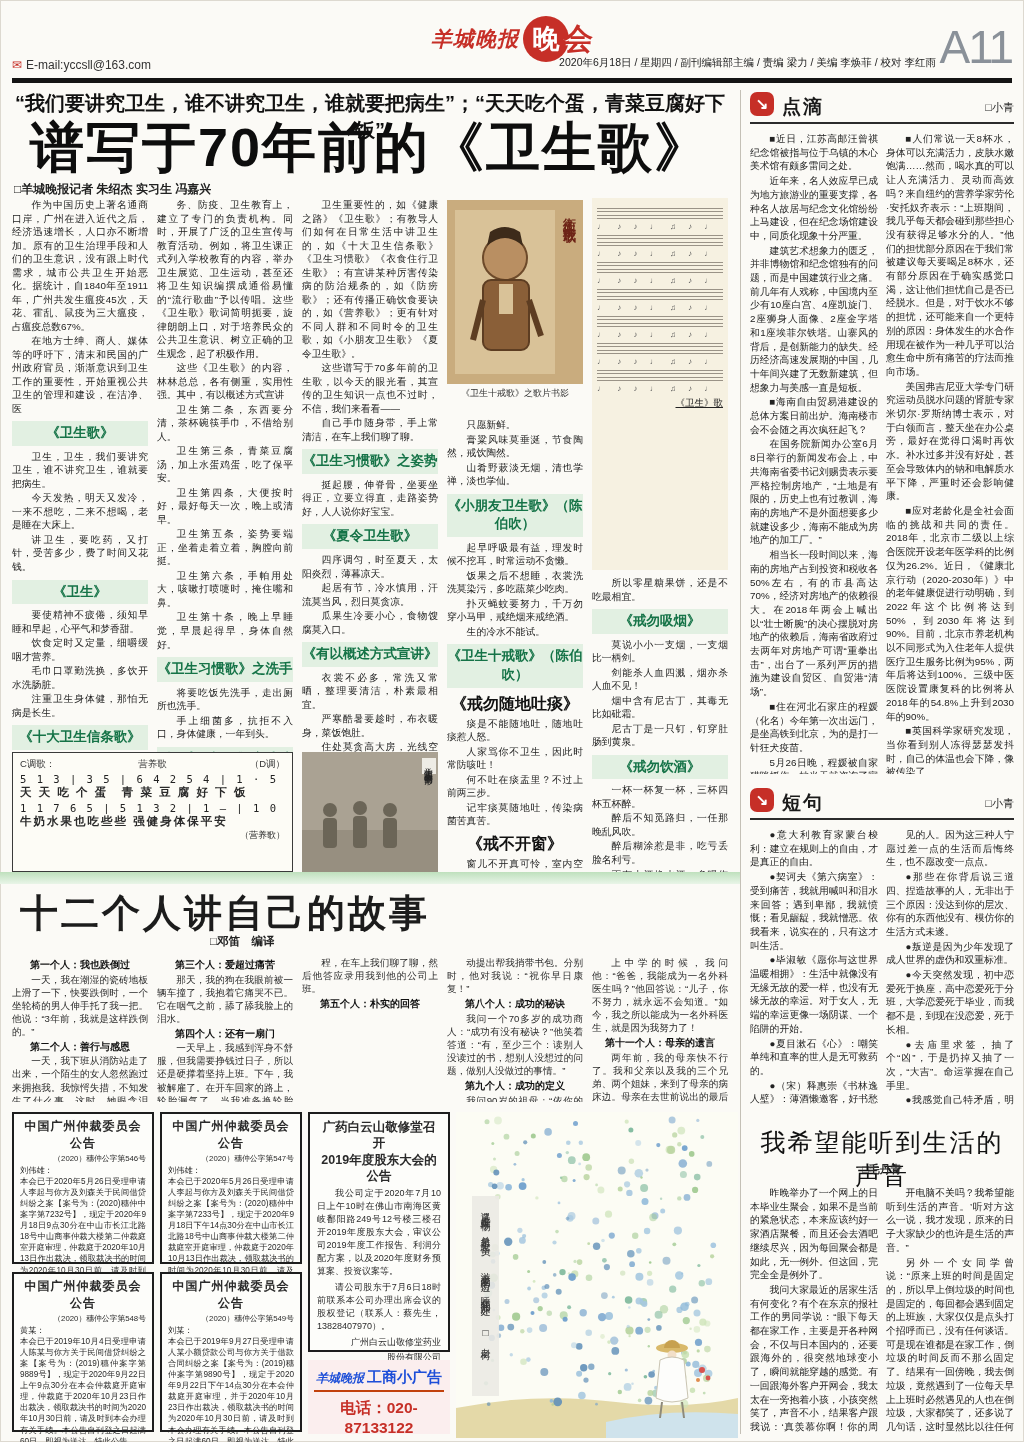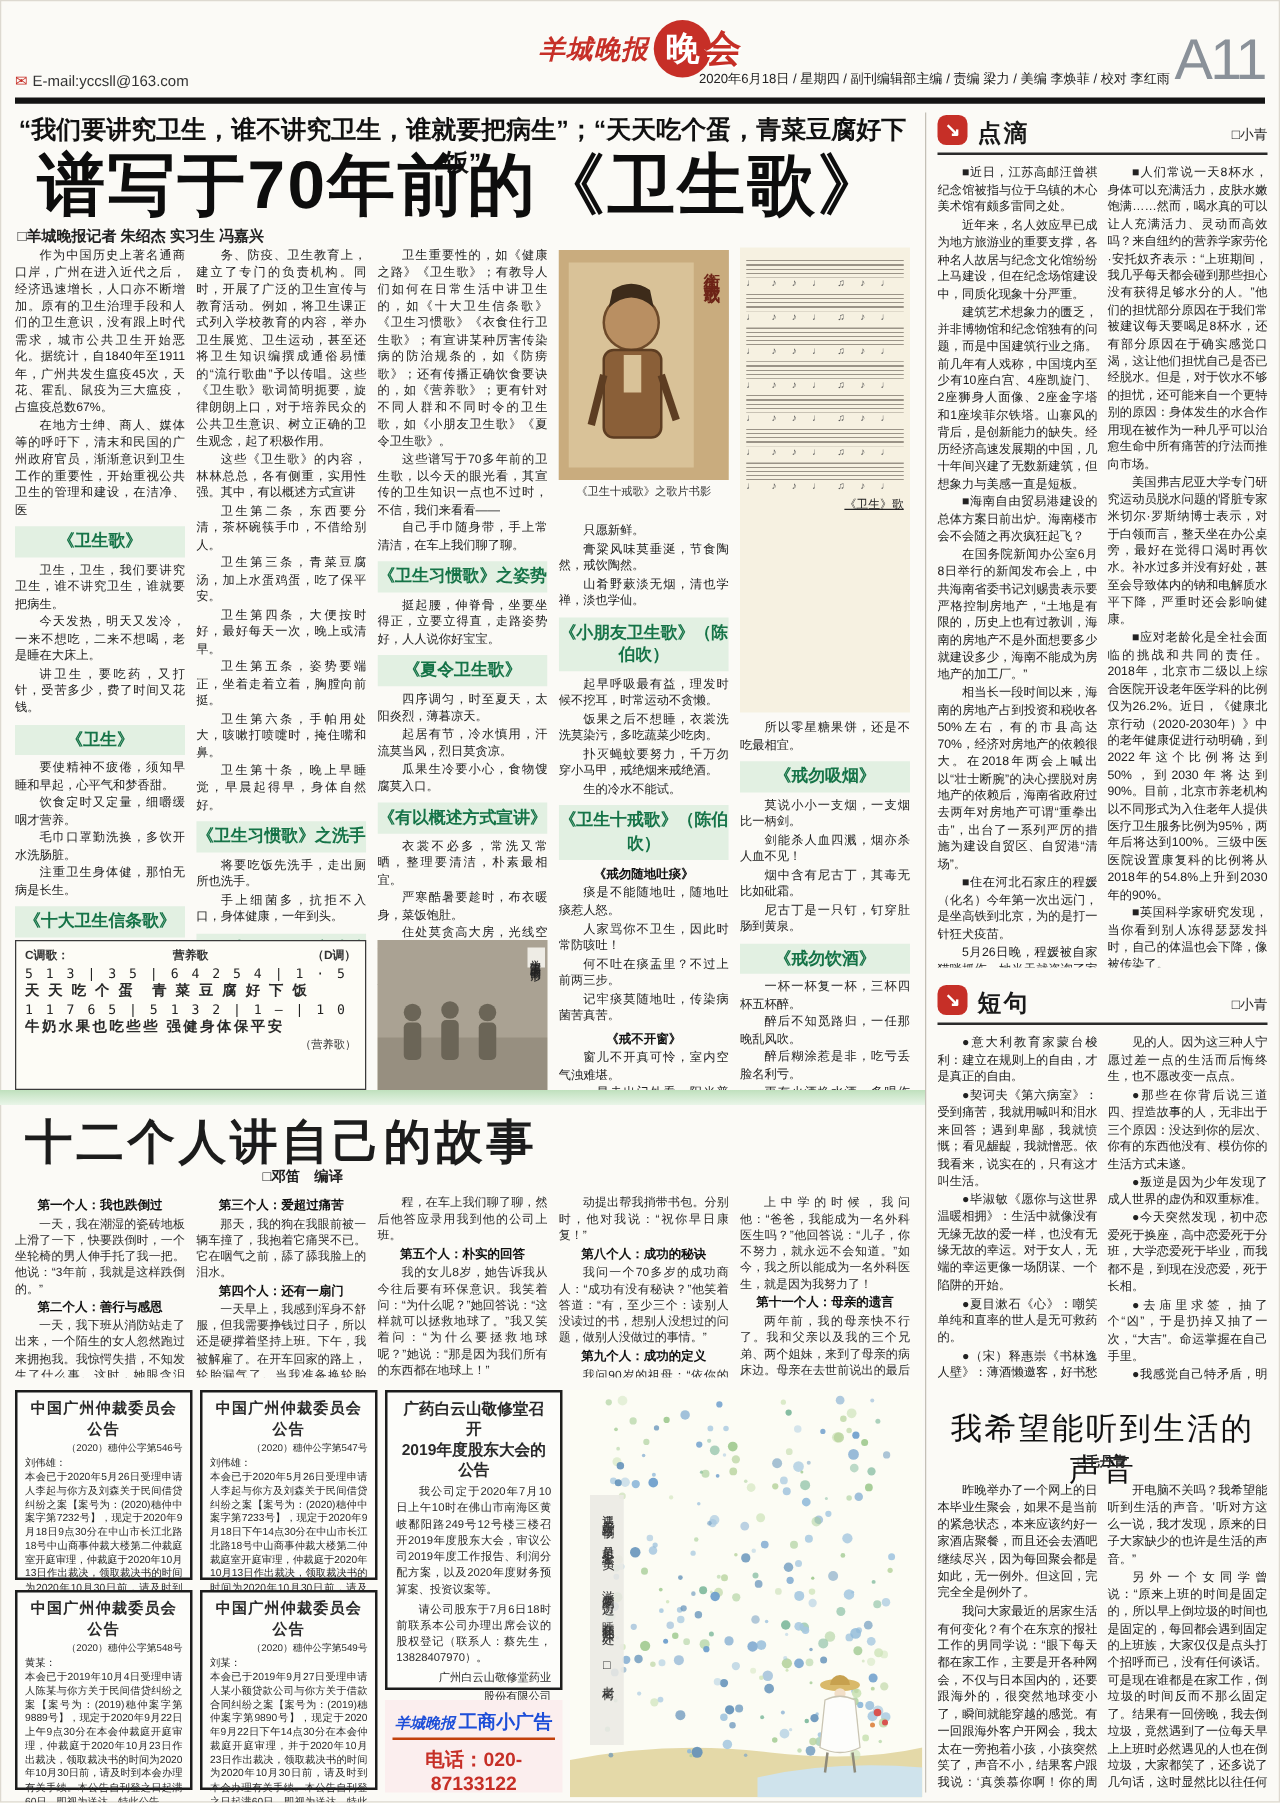--- a/index.html
+++ b/index.html
@@ -26,36 +26,36 @@
           font-size:54px;font-weight:900;letter-spacing:2px;color:#0d0d0d;}
   .byline{position:absolute;top:181px;left:14px;font-size:12px;color:#222;font-weight:bold;}
   .cols{position:absolute;top:198px;left:12px;width:716px;height:676px;display:flex;gap:9px;}
   .acol{flex:0 0 136px;width:136px;height:676px;overflow:hidden;box-sizing:border-box;
         font-size:9.8px;line-height:1.38;text-align:justify;color:#222;}
   .acol.pad4{padding-top:220px;}
   .acol.pad5{padding-top:378px;}
   .para{margin:0 0 1px;text-indent:2em;}
   .song-head{color:#157347;background:#e2f0e2;font-weight:700;font-size:13.5px;
              text-align:center;padding:3px 0;margin:6px 0 4px;}
-  .song-sub{font-weight:700;text-align:center;font-size:10px;margin:5px 0 2px;color:#111;}
+  .song-sub{font-weight:700;text-align:center;font-size:16px;margin:5px 0 2px;color:#111;}
   
   .media{position:absolute;z-index:3;box-sizing:border-box;}
   .photo-box{left:447px;top:200px;width:136px;height:214px;background:#fbfaf6;}
   .photo-img{width:100%;height:184px;background:linear-gradient(135deg,#cdb288,#bd9f72 60%,#d8c49c);position:relative;overflow:hidden;}
   .photo-vtitle{position:absolute;right:5px;top:8px;writing-mode:vertical-rl;font-family:"Liberation Serif",serif;
                 font-weight:bold;font-size:13px;color:#6d2417;letter-spacing:3px;}
   .photo-cap,.cap{font-size:9px;text-align:center;color:#333;padding-top:3px;}
   .score-box{left:592px;top:198px;width:136px;height:372px;background:#f6f1e1;padding:6px 5px 2px;}
   .staff{height:14px;background:repeating-linear-gradient(#9a9387 0 1px,transparent 1px 3.4px);
          background-size:100% 14px;background-repeat:no-repeat;margin:4px 0 0;position:relative;}
   .mnotes{font-size:8px;color:#555;letter-spacing:5px;line-height:9px;height:9px;overflow:hidden;}
   .score-cap{text-align:right;font-size:9.5px;color:#222;padding-top:4px;text-decoration:underline;}
   .notation-box{left:12px;top:752px;width:281px;height:120px;background:#fdfcf6;border:1.5px solid #3a3a3a;
                 padding:5px 7px;font-size:10px;}
-  .nt-head{display:flex;justify-content:space-between;font-size:9.5px;color:#333;font-weight:bold;}
+  .nt-head{display:flex;justify-content:space-between;font-size:9.5px;color:#333;font-weight:normal;}
   .nt-bar{font-family:"DejaVu Sans Mono",monospace;font-size:10.5px;letter-spacing:2px;color:#222;margin-top:2px;white-space:nowrap;overflow:hidden;}
   .nt-lyr{font-size:11.5px;font-weight:bold;letter-spacing:2px;white-space:nowrap;overflow:hidden;}
   .student-box{left:302px;top:752px;width:136px;height:120px;background:#b7ae9e;overflow:hidden;}
   .student-cap{position:absolute;right:2px;top:6px;writing-mode:vertical-rl;font-size:8.5px;color:#222;
                background:rgba(250,249,243,.85);padding:3px 1px;letter-spacing:1px;}
   
   .green-band{position:absolute;top:872px;left:0;width:740px;height:12px;
               background:linear-gradient(#bfe0bd,#e9f5e8);}
   .stories-head{position:absolute;top:888px;left:20px;width:540px;text-align:left;}
   .stories-title{font-size:38px;font-weight:900;color:#1c1c1c;letter-spacing:3px;}
@@ -280,21 +280,20 @@
       </div>
     <div class="scol">
         <div class="song-sub">第三个人：爱超过痛苦</div>
         <p class="para">那天，我的狗在我眼前被一辆车撞了，我抱着它痛哭不已。它在咽气之前，舔了舔我脸上的泪水。</p>
         <div class="song-sub">第四个人：还有一扇门</div>
         <p class="para">一天早上，我感到浑身不舒服，但我需要挣钱过日子，所以还是硬撑着坚持上班。下午，我被解雇了。在开车回家的路上，轮胎漏气了。当我准备换轮胎时，发现备胎也瘪了。沮丧的时候，一个开宝马的男人把车停下来，载了我一</p>
       </div>
     <div class="scol">
         <p class="para">程，在车上我们聊了聊，然后他答应录用我到他的公司上班。</p>
         <div class="song-sub">第五个人：朴实的回答</div>
-        <p class="para">我的女儿8岁，她告诉我从今往后要有环保意识。我笑着问：“为什么呢？”她回答说：“这样就可以拯救地球了。”我又笑着问：“为什么要拯救地球呢？”她说：“那是因为我们所有的东西都在地球上！”</p>
       </div>
     <div class="scol">
         <p class="para">动提出帮我捎带书包。分别时，他对我说：“祝你早日康复！”</p>
         <div class="song-sub">第八个人：成功的秘诀</div>
         <p class="para">我问一个70多岁的成功商人：“成功有没有秘诀？”他笑着答道：“有，至少三个：读别人没读过的书，想别人没想过的问题，做别人没做过的事情。”</p>
         <div class="song-sub">第九个人：成功的定义</div>
         <p class="para">我问90岁的祖母：“依你的人生经验，怎么定义成功？”她不假思索地答道：“成功就是，回首往事时，能笑起来。”</p>
       </div>
     <div class="scol">
         <p class="para">上中学的时候，我问他：“爸爸，我能成为一名外科医生吗？”他回答说：“儿子，你不努力，就永远不会知道。”如今，我之所以能成为一名外科医生，就是因为我努力了！</p>

